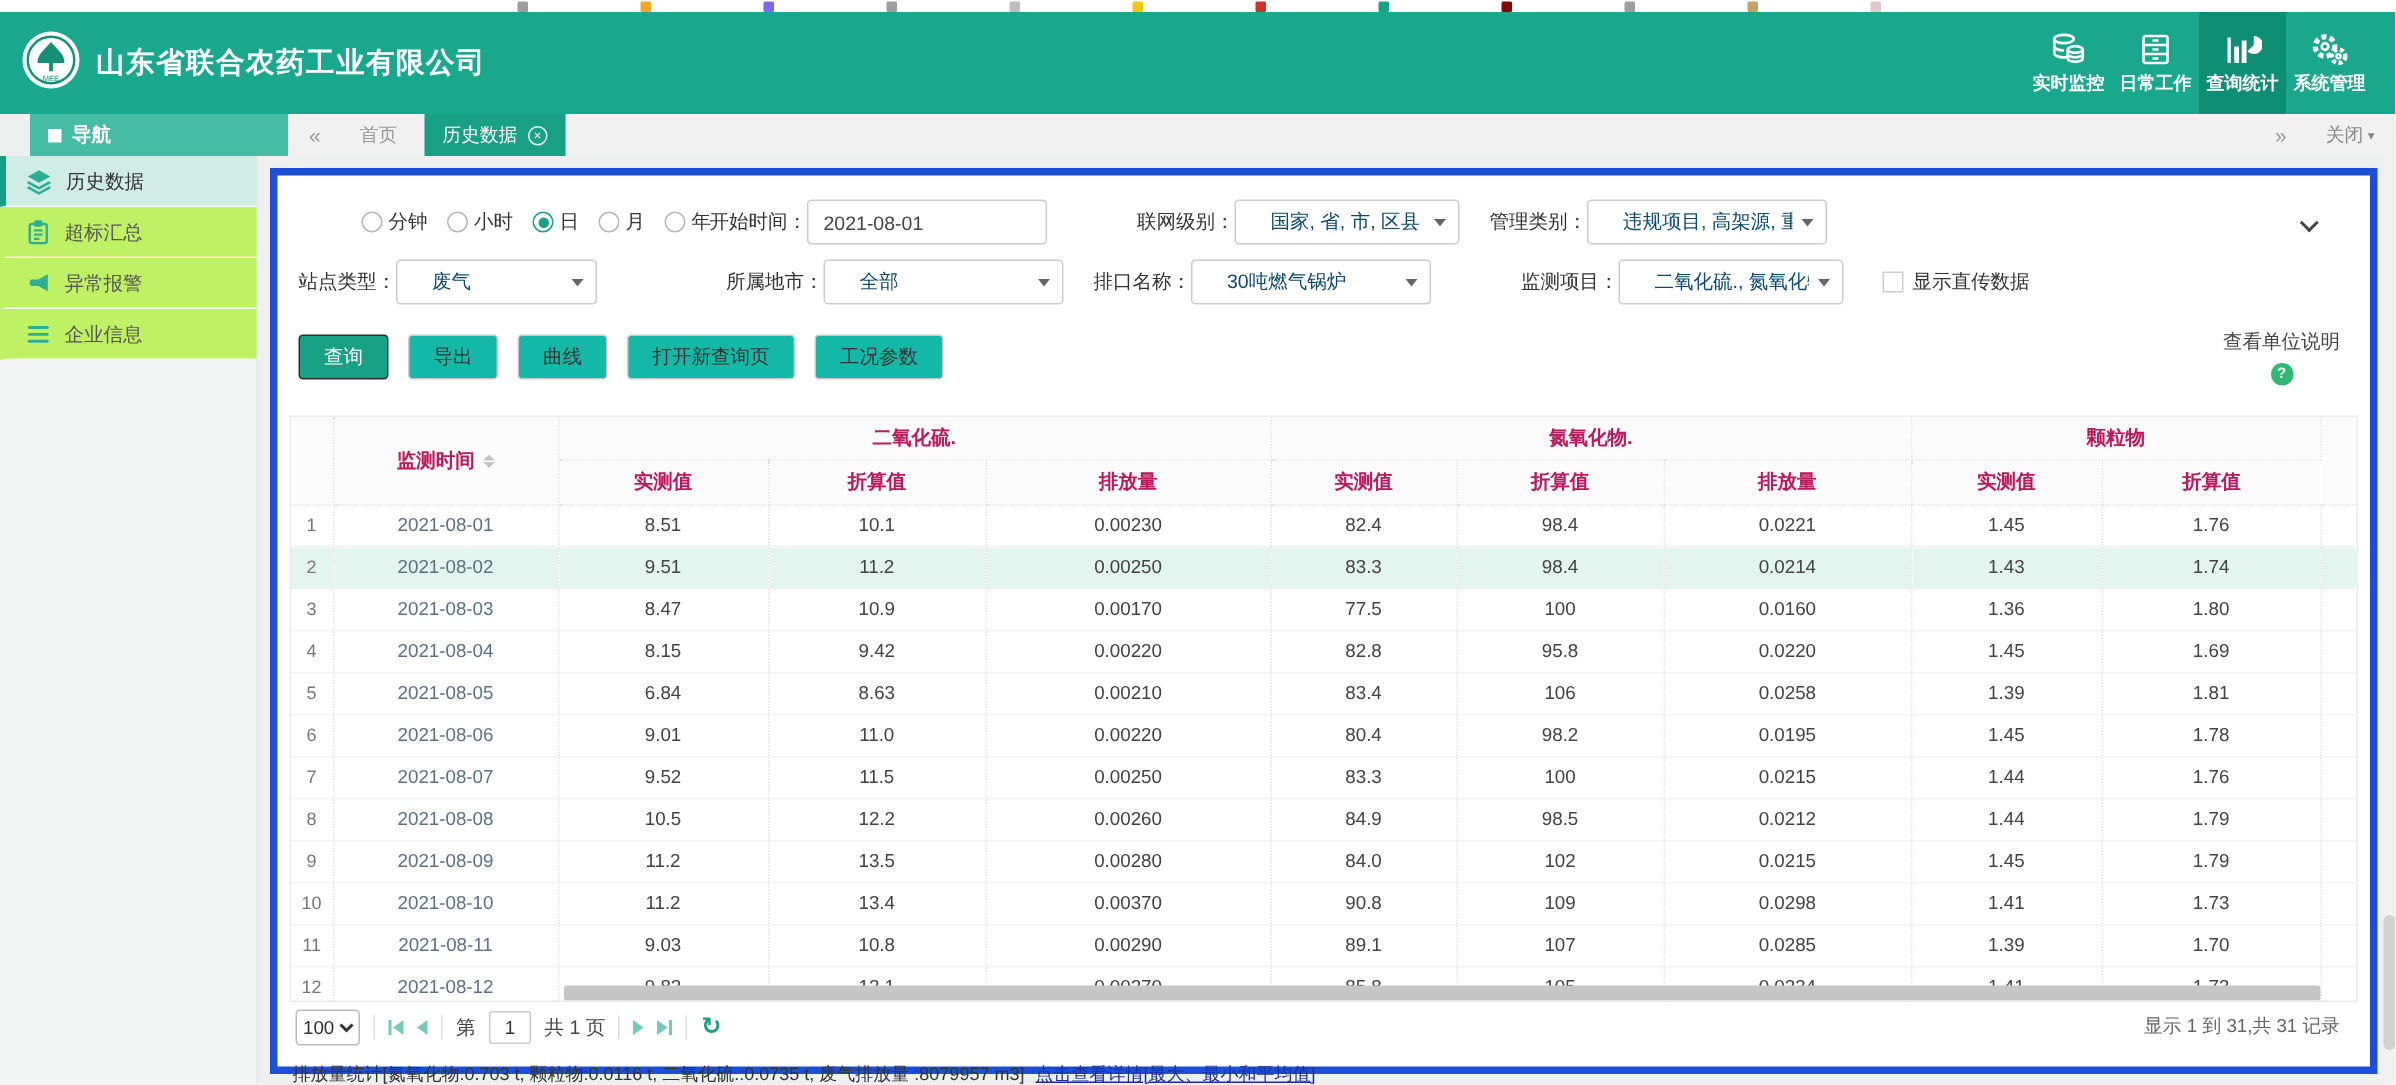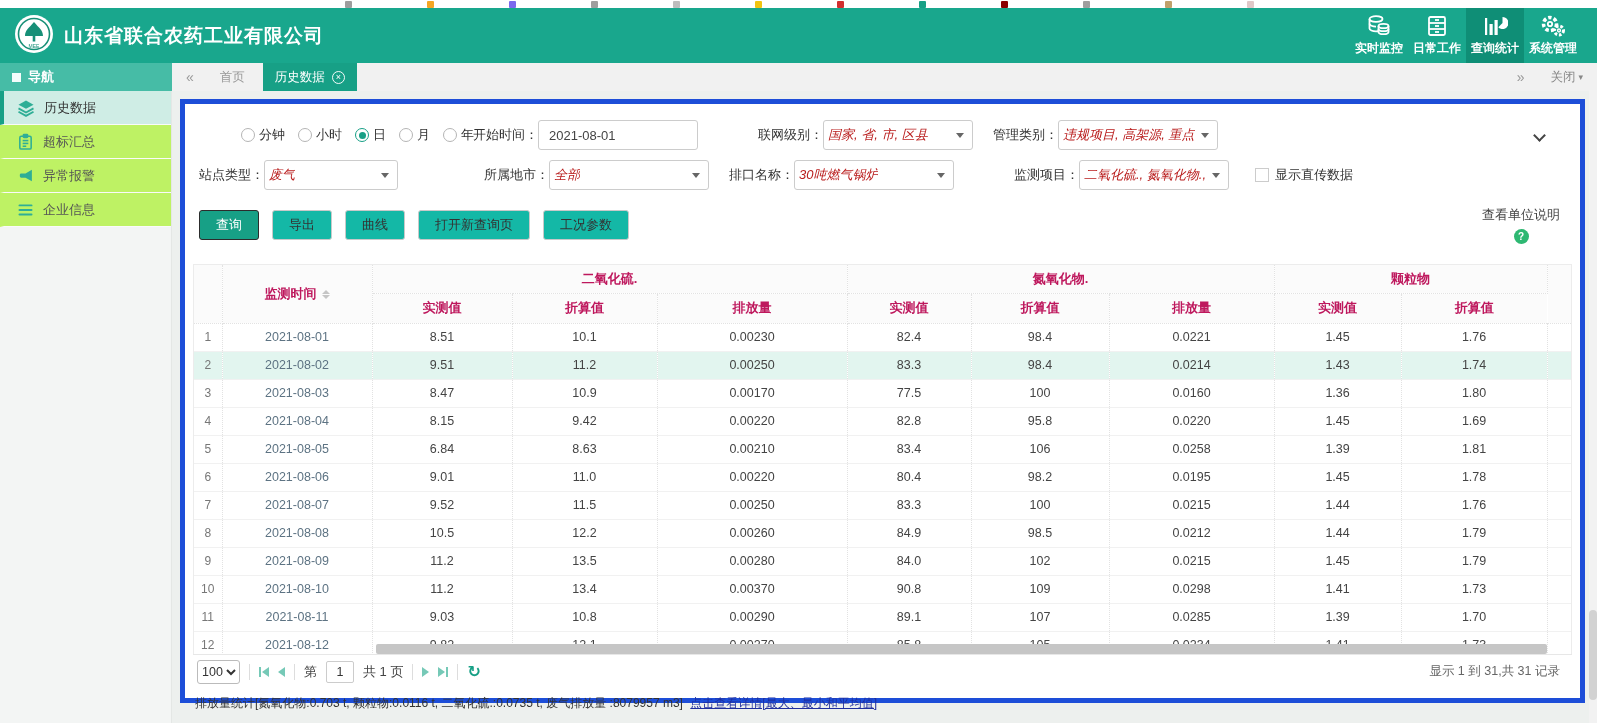--- a/index.html
+++ b/index.html
@@ -6,31 +6,31 @@
   html,body { margin:0; padding:0; }
   body { width:1597px; height:723px; overflow:hidden;
          font-family:"Liberation Sans","DejaVu Sans",sans-serif; background:#edf0ee; }
   .page { position:relative; width:1597px; height:723px; overflow:hidden; background:#edf0ee; }
 
   
   .bookmarks { height:8px; background:#fff; position:relative; overflow:hidden; }
   .fav { position:absolute; top:1px; width:7px; height:7px; border-radius:1px; }
 
   
-  .topbar { height:55px; background:#19a78d; display:flex; align-items:stretch; padding-left:14px; color:#fff;text-align:center; }
+  .topbar { height:68px; background:#19a78d; display:flex; align-items:stretch; padding-left:14px; color:#fff;text-align:center; }
   .brand { display:flex; align-items:center; gap:10px; }
   .brand h1 { font-size:19px; margin:0; font-weight:bold; letter-spacing:1px; }
   .topnav { margin-left:auto; display:flex; align-items:stretch; margin-right:15px; }
   .nav-item { width:58px; display:flex; flex-direction:column; align-items:center; justify-content:center; gap:2px; cursor:pointer; }
   .nav-item.active { background:#0f8e76; }
   .nico { height:24px; display:flex; align-items:center; color:#fff; }
   .nlabel { font-size:12px; font-weight:bold; white-space:nowrap; }
 
   
-  .tabrow { display:flex; height:28px; }
+  .tabrow { display:flex; height:28px;padding-left:20px; }
   .side-head { width:172px; background:#46bca6; color:#fff; display:flex; align-items:center; gap:7px;
                padding-left:12px; font-size:13px; font-weight:bold; }
   .side-head .sq { width:9px; height:9px; background:#fff; opacity:.95; }
   .tabs { flex:1; background:#f1f1f1; display:flex; align-items:center; }
   .tcol { color:#9a9a9a; font-size:14px; margin:0 8px 0 14px; cursor:pointer; }
   .tab-home { color:#999; font-size:12.5px; padding:0 18px; line-height:28px; cursor:pointer; }
   .tab-active { background:#17a086; color:#fff; font-size:12.5px; padding:0 12px; height:28px;
                 display:flex; align-items:center; gap:7px; cursor:pointer; }
   .tclose { width:13px; height:13px; border:1px solid rgba(255,255,255,.95); border-radius:50%;
             font-size:9px; line-height:11px; text-align:center; }
@@ -56,22 +56,22 @@
   .radio-group { display:flex; align-items:center; gap:13px; width:214px; }
   .radio { display:flex; align-items:center; gap:4px; cursor:pointer; white-space:nowrap; }
   .rdot { width:14px; height:14px; border:1px solid #b5b5b5; border-radius:50%; background:#fff; position:relative; }
   .radio.checked .rdot { border-color:#17a086; }
   .radio.checked .rdot::after { content:""; position:absolute; left:2.5px; top:2.5px; right:2.5px; bottom:2.5px;
                                 background:#17a086; border-radius:50%; }
   .field { display:flex; align-items:center; }
   .flabel { white-space:nowrap; }
   input.txt { height:30px; border:1px solid #ccc; border-radius:3px; padding:0 10px; font-size:13px; color:#444;
               width:160px; font-family:inherit; }
-  .select { height:30px; border:1px solid #ccc; border-radius:3px; padding:0 22px 0 4px; display:flex; align-items:center;
-            position:relative; color:#b91c1c; cursor:pointer; background:#fff;font-style:italic; }
+  .select { height:30px; border:1px solid #ccc; border-radius:3px; padding:0 22px 0 23px; display:flex; align-items:center;
+            position:relative; color:#0c4a6e; cursor:pointer; background:#fff; }
   .select .val { overflow:hidden; white-space:nowrap; }
   .select::after { content:""; position:absolute; right:8px; top:12px;
                    border-left:4px solid transparent; border-right:4px solid transparent; border-top:5px solid #666; }
   .w155{width:134px}.w150{width:150px}.w160{width:160px}
   .chk { width:14px; height:14px; border:1px solid #ccc; background:#fff; display:inline-block; margin-right:6px; cursor:pointer; }
   .collapse-chevron { margin-left:auto; margin-right:28px; width:9px; height:9px; border-right:2px solid #444;
                       border-bottom:2px solid #444; transform:rotate(45deg); cursor:pointer; }
 
   
   .btnrow { margin-top:16px; padding-left:6px; display:flex; align-items:center; gap:13px; }

